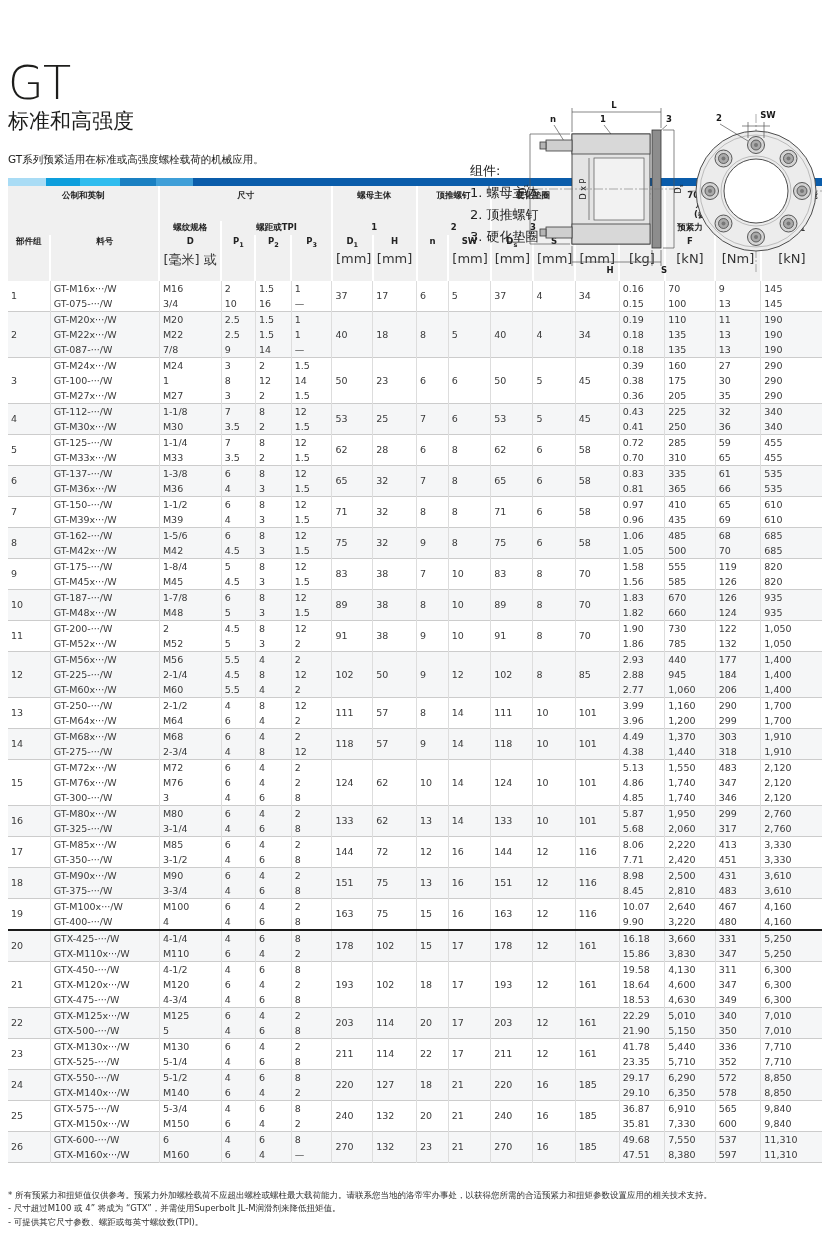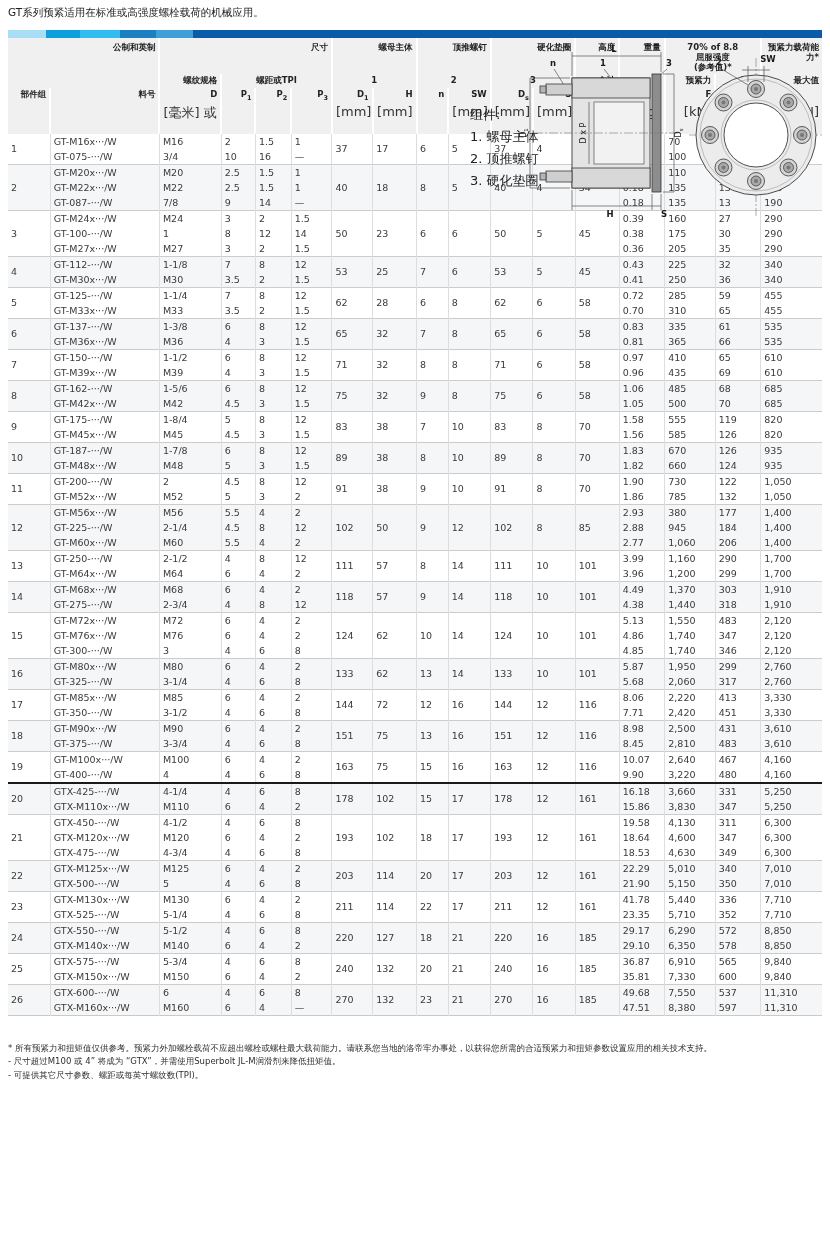--- a/index.html
+++ b/index.html
@@ -3,39 +3,39 @@
 <meta charset="utf-8">
 <style>
   html,body{margin:0;padding:0}
   body{width:830px;height:1249px;position:relative;background:#fff;overflow:hidden;
        font-family:"DejaVu Sans",sans-serif;color:#222}
   .content{padding:0 8px;position:relative}
 
   
   .page-title{font-size:46px;font-weight:300;letter-spacing:1px;color:#1d1d1b;margin:60px 0 2px 0;line-height:1}
   .subtitle{font-size:21px;font-weight:300;color:#1d1d1b;line-height:1.3}
-  .desc{font-size:10.5px;color:#1d1d1b;line-height:1.55;margin-top:4px}
+  .desc{font-size:10.5px;color:#1d1d1b;line-height:1.55;margin-top:16px}
 
   
   .diagram{position:absolute;top:36px;right:4px;width:362px;height:186px}
   .legend{position:absolute;left:6px;top:64px;font-size:13px;line-height:1.7;color:#222}
   .diagram svg{position:absolute;left:0;top:0}
   .dim{stroke:#555;stroke-width:0.7;fill:none}
   .cl{stroke:#777;stroke-width:0.6;stroke-dasharray:9 2 2 2;fill:none}
   .edge{stroke:#3a3a3a;stroke-width:0.9;fill:#e4e4e4}
   .lbl{font-size:8px;fill:#1a1a1a}
   .lblb{font-size:8.5px;font-weight:bold;fill:#1a1a1a}
 
   
   .bar{display:flex;height:8px;margin-top:10px}
   .bar span{display:block;height:100%}
 
   
   table{border-collapse:collapse;table-layout:fixed;width:100%;border-bottom:1px solid #c9c9c9}
-  thead th{background:#f0f0f0;font-size:8.5px;font-weight:bold;text-align:right;
+  thead th{background:#f0f0f0;font-size:8.5px;font-weight:bold;text-align:center;
            padding:1px 3px;border-left:2px solid #fff;vertical-align:top;overflow:hidden;white-space:nowrap}
   thead tr th.nb{border-left:none}
   thead .r1 th{padding-top:5px;height:28px;white-space:normal;line-height:1.15}
   thead .r2 th{height:12px}
   thead .r3 th{height:13px}
   thead .units th{font-weight:normal;font-size:13px;color:#333;padding-bottom:12px;height:12px}
   thead .center{text-align:center}
   thead sub{font-size:6.5px}
   tbody td{font-size:9.5px;color:#3a3a3a;padding:0 3px;height:15px;line-height:15px;
            border-left:1px solid #ddd;white-space:nowrap;overflow:hidden}
@@ -47,20 +47,22 @@
 
   
   .notes{margin-top:26px;font-size:8.5px;line-height:1.6;color:#2e2e2e}
   .notes div{white-space:normal}
 </style>
 </head>
 <body>
 
 <div class="content">
 
+  <h1 class="page-title">GT</h1>
+  <div class="subtitle">标准和高强度</div>
   <div class="desc">
     <div>GT系列预紧适用在标准或高强度螺栓载荷的机械应用。</div>
   </div>
 
   <div class="diagram">
     <div class="legend">
       <div>组件:</div>
       <div>1. 螺母主体</div>
       <div>2. 顶推螺钉</div>
       <div>3. 硬化垫圈</div>
@@ -634,21 +636,21 @@
           <td>4</td>
           <td>2</td>
           <td rowspan="3" class="mid">102</td>
           <td rowspan="3" class="mid">50</td>
           <td rowspan="3" class="mid">9</td>
           <td rowspan="3" class="mid">12</td>
           <td rowspan="3" class="mid">102</td>
           <td rowspan="3" class="mid">8</td>
           <td rowspan="3" class="mid">85</td>
           <td>2.93</td>
-          <td>380</td>
+          <td>440</td>
           <td>177</td>
           <td>1,400</td>
         </tr>
         <tr class="shade">
           <td>GT-225-···/W</td>
           <td>2-1/4</td>
           <td>4.5</td>
           <td>8</td>
           <td>12</td>
           <td>2.88</td>

